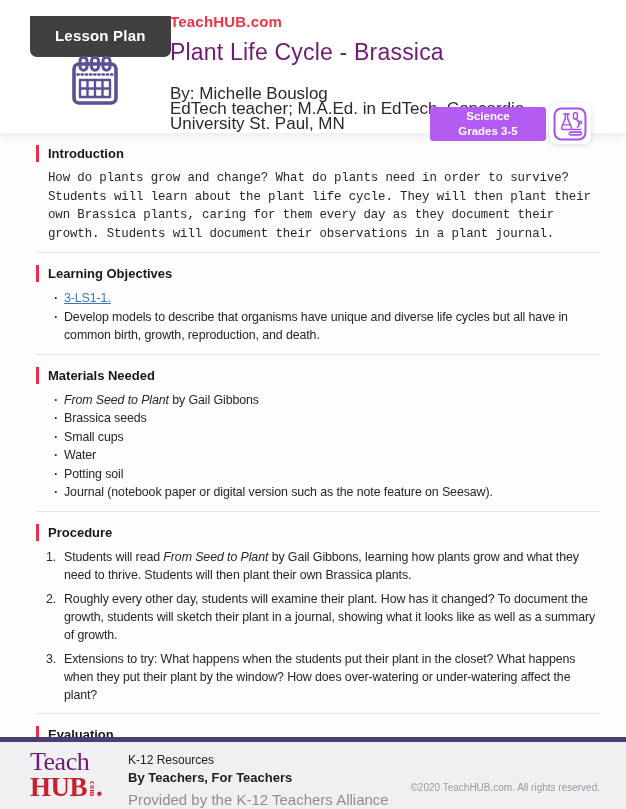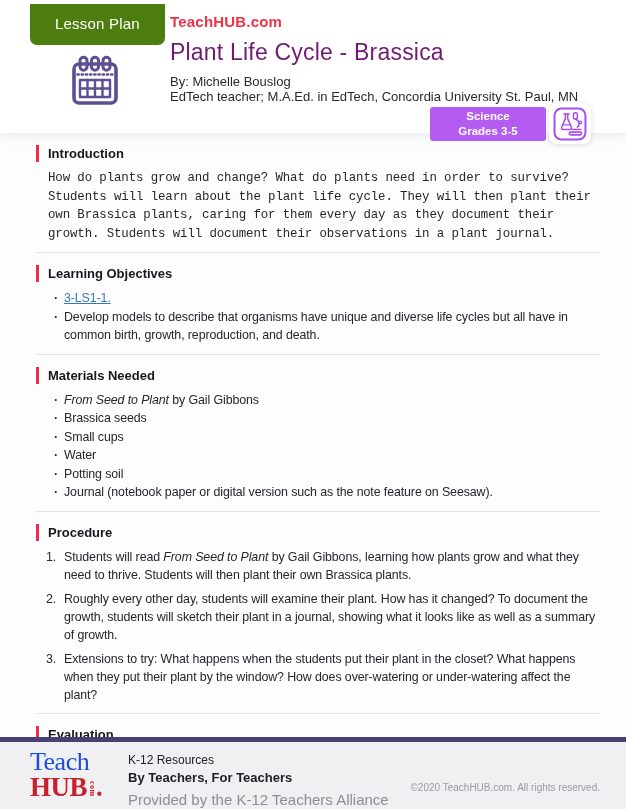--- a/index.html
+++ b/index.html
@@ -6,28 +6,28 @@
   html,body { width:626px; height:809px; }
   body {
     font-family:"Liberation Sans","DejaVu Sans",sans-serif;
     background:#fdfdfe; color:#26262b; position:relative; overflow:hidden;
   }
   .page { width:626px; height:809px; position:relative; }
 
   
   .header { position:relative; width:100%; height:133px; background:#ffffff;
             box-shadow:0 4px 10px rgba(40,40,60,.08); z-index:1; }
-  .lesson-plan-badge { position:absolute; left:30px; top:4px; background:#4d7c0f;
-            color:#fff; font-weight:normal; font-size:15px; padding:11px 25px 13px;
+  .lesson-plan-badge { position:absolute; left:30px; top:16px; background:#404040;
+            color:#fff; font-weight:bold; font-size:15px; padding:11px 25px 13px;
             border-radius:0 0 7px 7px; letter-spacing:.2px; }
   .calendar-wrap { position:absolute; left:70px; top:55px; width:50px; height:54px; }
   .head-text { position:absolute; left:170px; top:13px; width:430px; }
   .brand { color:#ef3349; font-weight:bold; font-size:15px; letter-spacing:.2px; }
   .title { font-size:23px; color:#701a75; margin-top:9px; letter-spacing:.2px; font-weight:500; }
-  .byline { margin-top:8px; font-size:13px; line-height:15px; color:#2a2a2e; }
+  .byline { margin-top:20px; font-size:17px; line-height:15px; color:#2a2a2e; }
   .subject-badge { position:absolute; left:430px; top:107px; width:116px; height:34px;
             background:#b45bf2; color:#fff; font-weight:bold; font-size:11.5px;
             line-height:15px; text-align:center; padding-top:2px; border-radius:3px; z-index:3; }
   .lab-card { position:absolute; left:549px; top:103px; width:42px; height:41px;
             background:#fff; border-radius:8px; box-shadow:0 1px 5px rgba(40,40,60,.15);
             display:flex; align-items:center; justify-content:center; z-index:3; }
 
   
   .content { padding:0 26px 0 36px; position:relative; z-index:0; }
   .section { padding-top:12px; }
@@ -43,21 +43,21 @@
   ol.steps li { font-size:12.4px; line-height:18px; letter-spacing:-.1px;
             padding-left:28px; position:relative; margin-bottom:6px; }
   ol.steps li .num { position:absolute; left:10px; }
   a.std-link { color:#3779b8; text-decoration:underline; }
   .it { font-style:italic; }
 
   
   .footer { position:absolute; left:0; right:0; bottom:0; height:72px;
             background:#f0eff2; border-top:5px solid #4a3f73; z-index:2; }
   .logo { position:absolute; left:30px; top:8px; font-family:"Liberation Serif","DejaVu Serif",serif; }
-  .logo-teach { font-size:26px; color:#1d4ed8; line-height:24px; letter-spacing:-.5px; }
+  .logo-teach { font-size:26px; color:#701a75; line-height:24px; letter-spacing:-.5px; }
   .logo-row { display:flex; align-items:flex-end; line-height:26px;justify-content:flex-end; }
   .logo-hub { font-size:27px; font-weight:bold; color:#c6202d; letter-spacing:-.5px; }
   .logo-com { writing-mode:vertical-rl; font-size:8px; font-weight:bold; color:#c6202d;
             letter-spacing:.5px; line-height:8px; margin:0 0 3px 1px; }
   .logo-period { font-size:27px; font-weight:bold; color:#c6202d; }
   .footer-text { position:absolute; left:128px; top:11px; }
   .ft-line1 { font-size:12px; font-weight:normal; color:#202025; }
   .ft-line2 { font-size:13px; font-weight:bold; color:#202025; margin-top:3px; }
   .ft-line3 { font-size:15px; color:#8d8d93; margin-top:6px; }
   .copyright { position:absolute; right:26px; bottom:16px; font-size:10px; color:#9a9aa0; }

